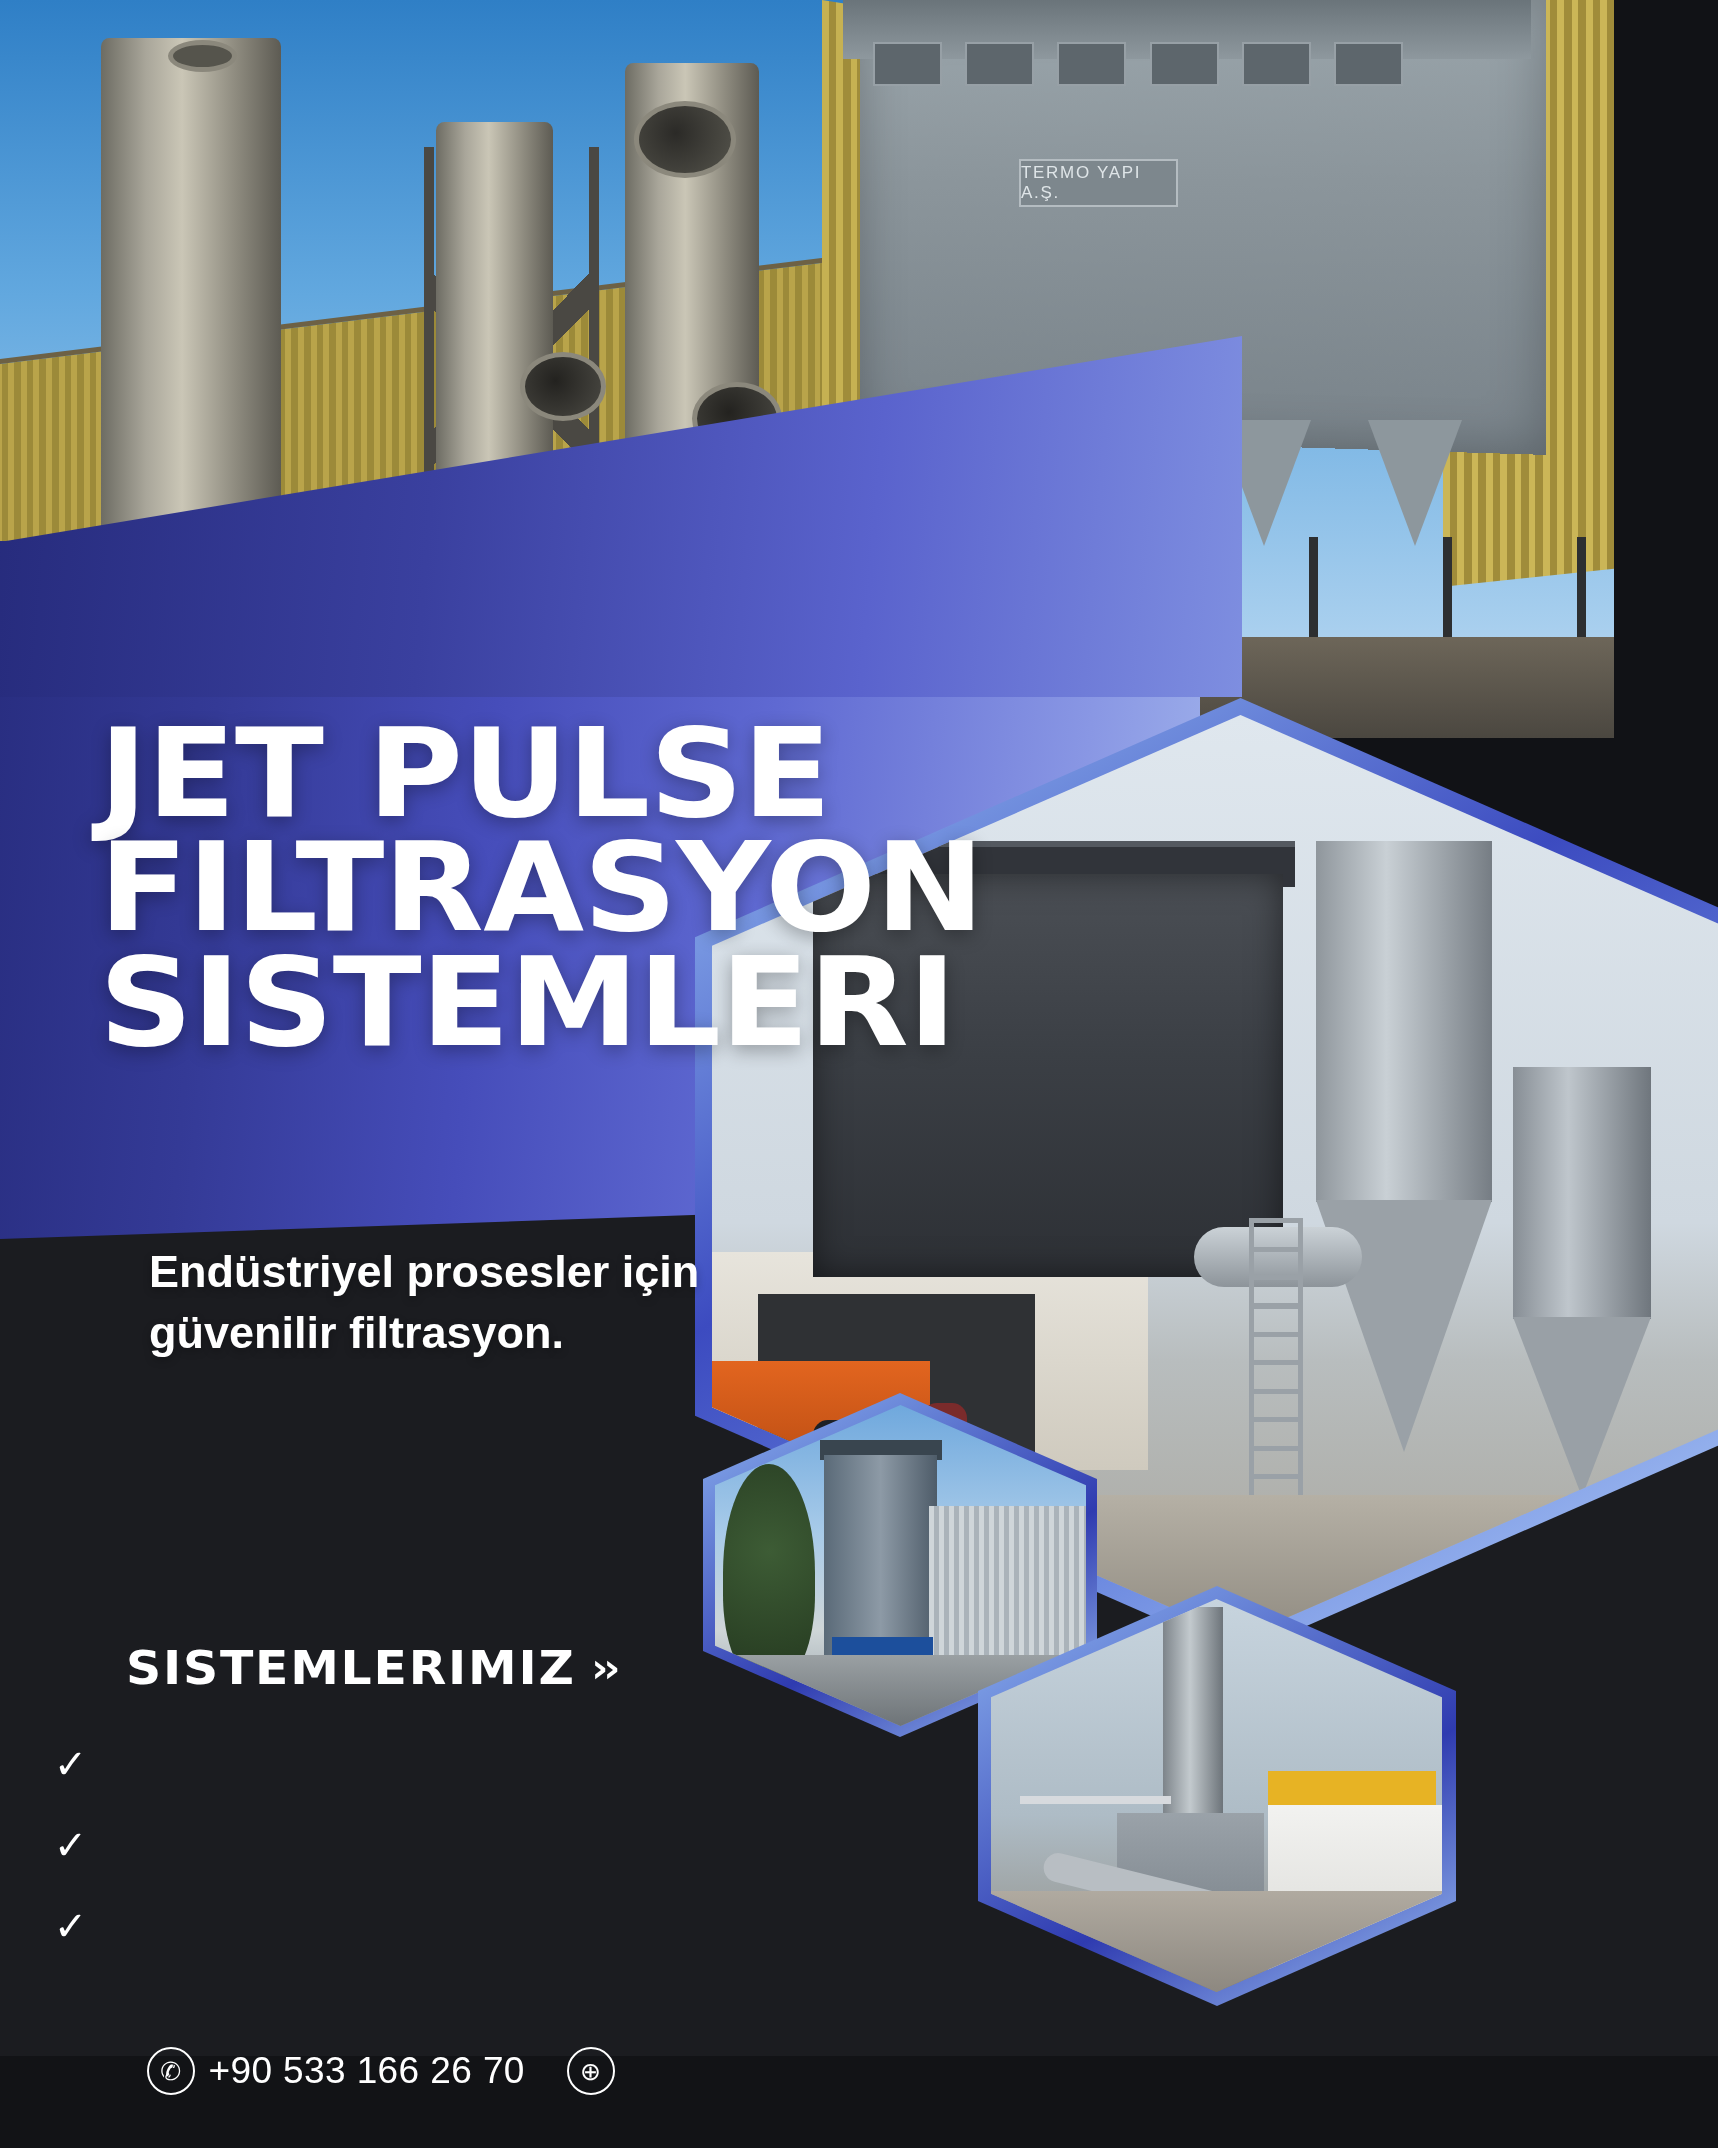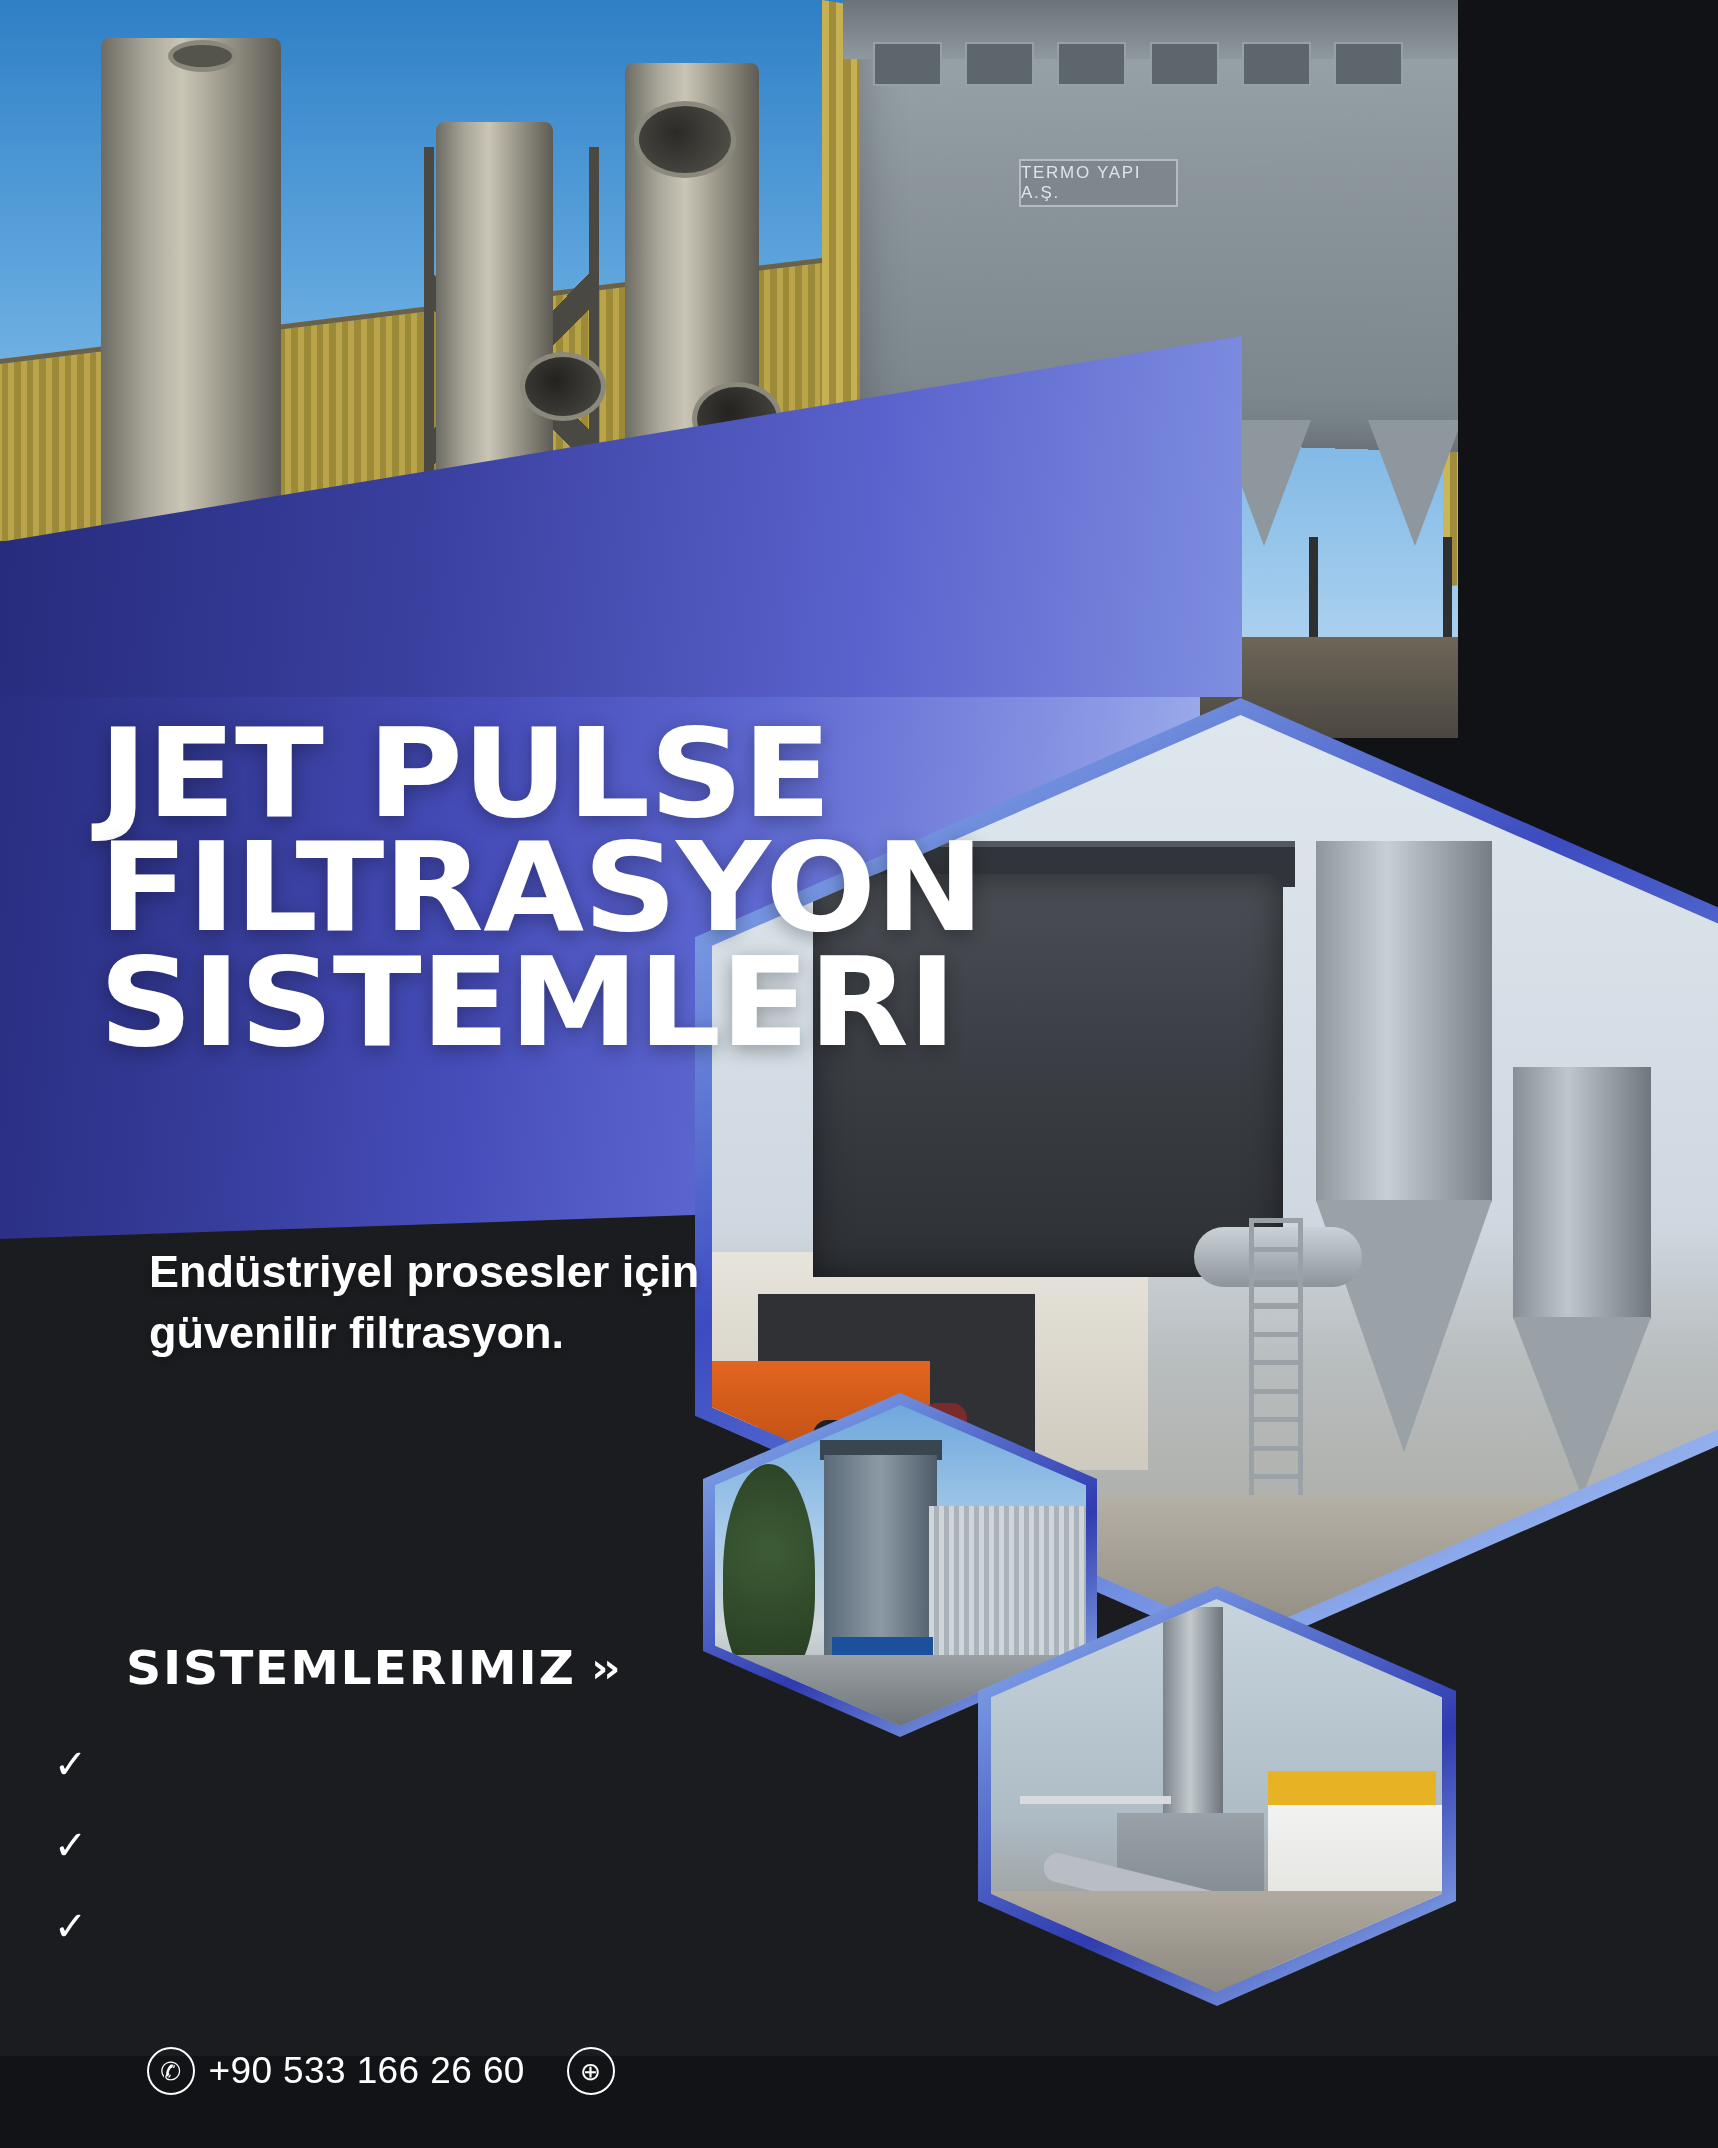--- a/index.html
+++ b/index.html
@@ -15,21 +15,21 @@
     width: 1718px;
     height: 2148px;
     overflow: hidden;
     background: #111216;
   }
 
   
   .top-photo {
     position: absolute;
     left: 0; top: 0;
-    width: 1458px; height: 738px;
+    width: 1614px; height: 738px;
     overflow: hidden;
     background: linear-gradient(#3b8fd4 0%, #6fb4e6 45%, #9fcdf0 100%);
   }
   .sky {
     position: absolute; inset: 0;
     background: linear-gradient(180deg,#2f7fc6 0%, #62a8df 40%, #a8cfee 85%, #c9dff0 100%);
   }
   .hall {
     position: absolute;
     left: -17px; top: 361px;
@@ -493,19 +493,19 @@
     <div class="feature">
       <span class="check">✓</span>
     </div>
     <div class="feature">
       <span class="check">✓</span>
     </div>
   </div>
 
   <div class="contact">
     <span class="c-icon">✆</span>
-    <span>+90 533 166 26 60</span>
+    <span>+90 533 166 26 70</span>
     <span class="gap"></span>
     <span class="c-icon">⊕</span>
   </div>
 
 </div>
 
 
 </body></html>

